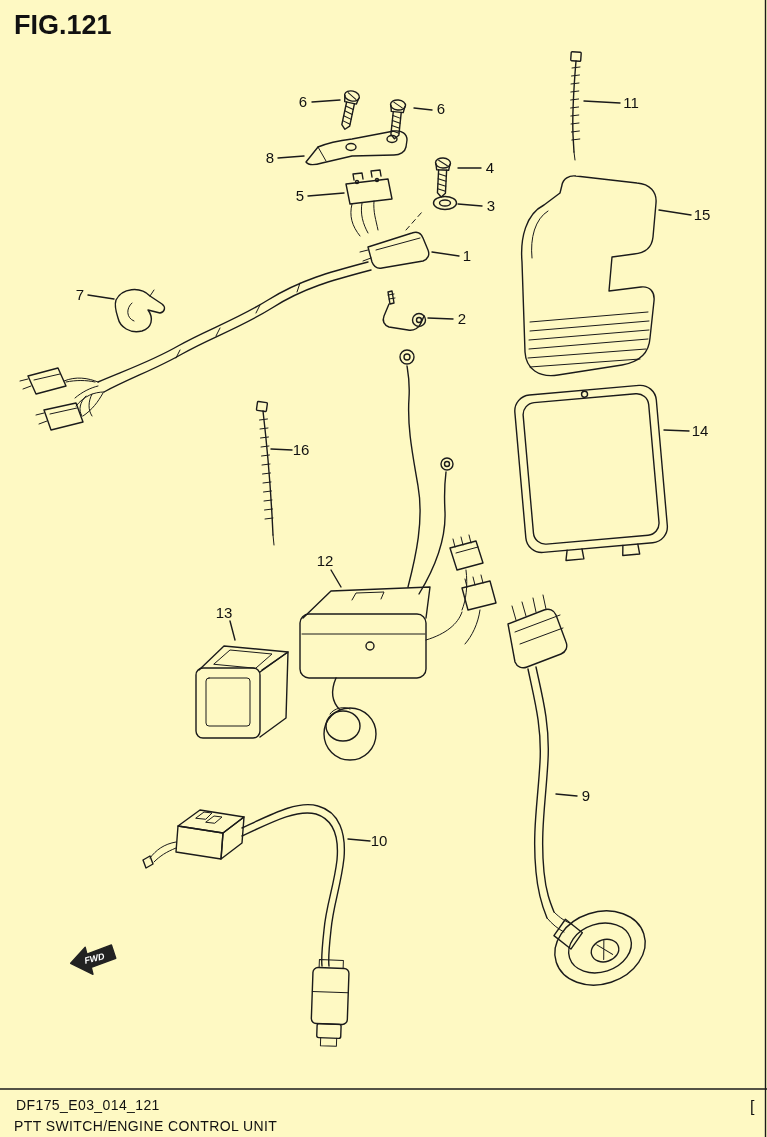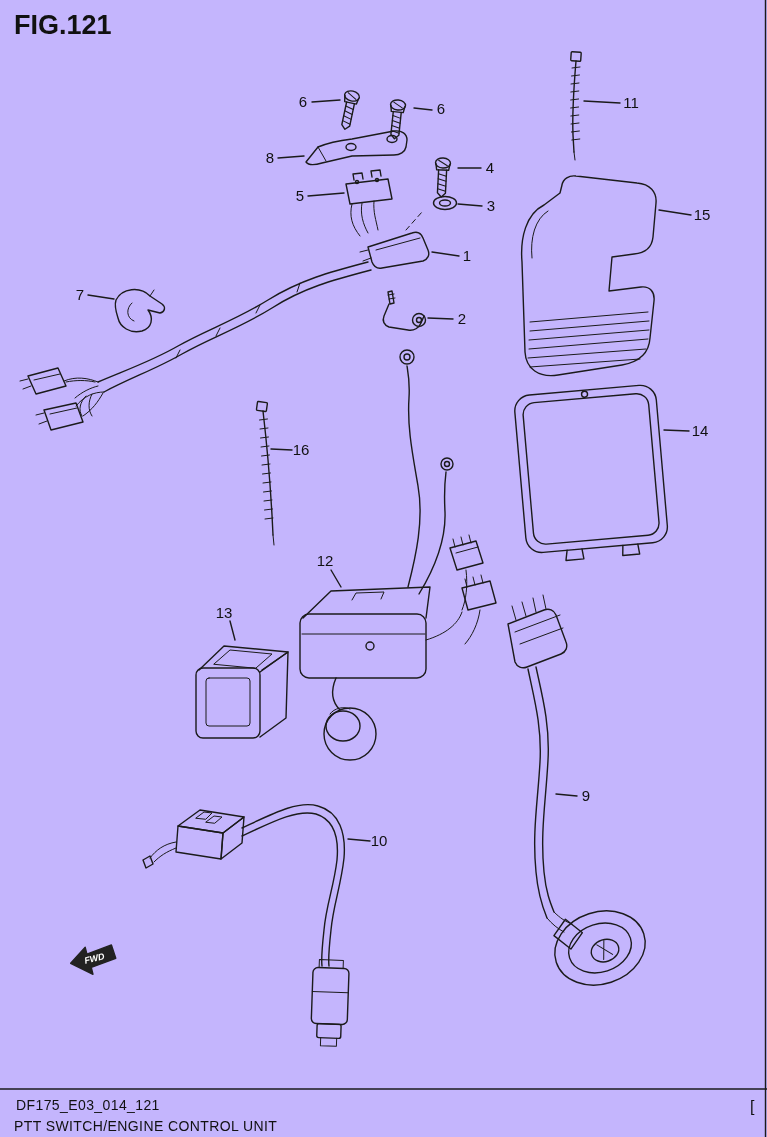--- a/index.html
+++ b/index.html
@@ -1,16 +1,16 @@
 <!DOCTYPE html>
 <html><head>
 <meta charset="utf-8">
 <style>
   html,body{margin:0;padding:0;background:#fff;}
-  .page{position:relative;width:767px;height:1137px;background:#c4b5fd;overflow:hidden;
+  .page{position:relative;width:767px;height:1137px;background:#fef9c3;overflow:hidden;
         font-family:"Liberation Sans",sans-serif;}
   svg{display:block;}
   svg .ln, svg path, svg rect, svg circle, svg ellipse, svg line, svg use{
     fill:none;stroke:#1b1b1b;stroke-width:1.4;stroke-linecap:round;stroke-linejoin:round;}
   svg .thin{stroke-width:1;}
   svg text{fill:#111;stroke:none;font-family:"Liberation Sans",sans-serif;}
   svg .callout{font-size:15px;}
   svg .title{font-size:27px;font-weight:bold;}
   svg .footer{font-size:14px;letter-spacing:.4px;}
   svg .bracket{font-size:16px;}

